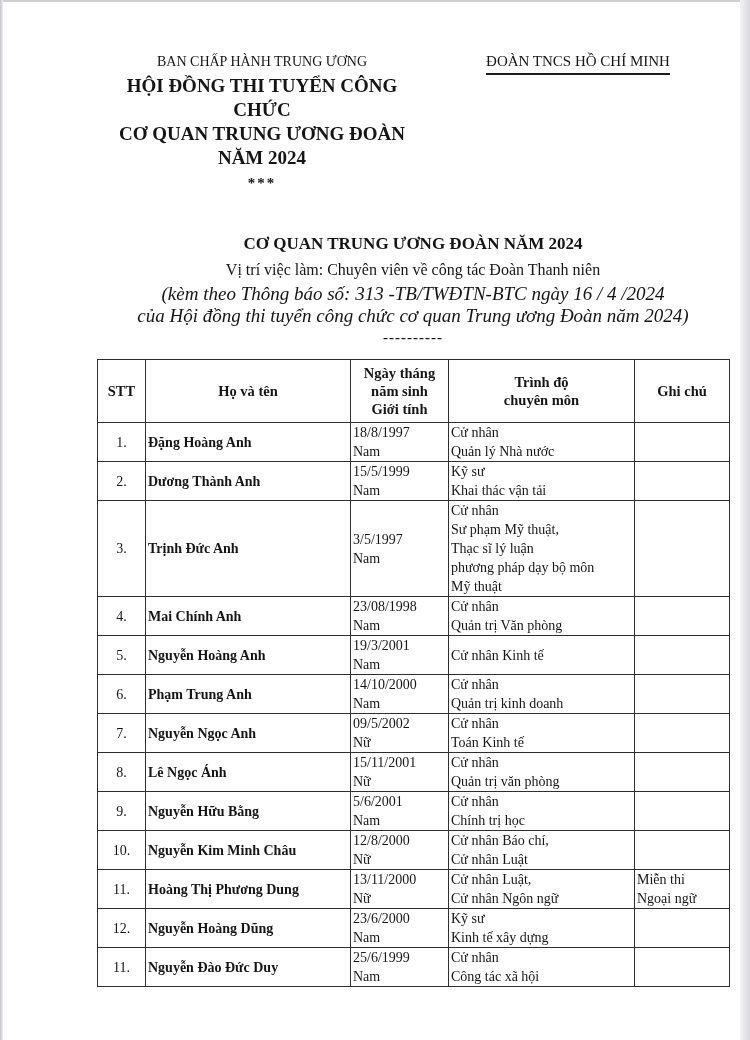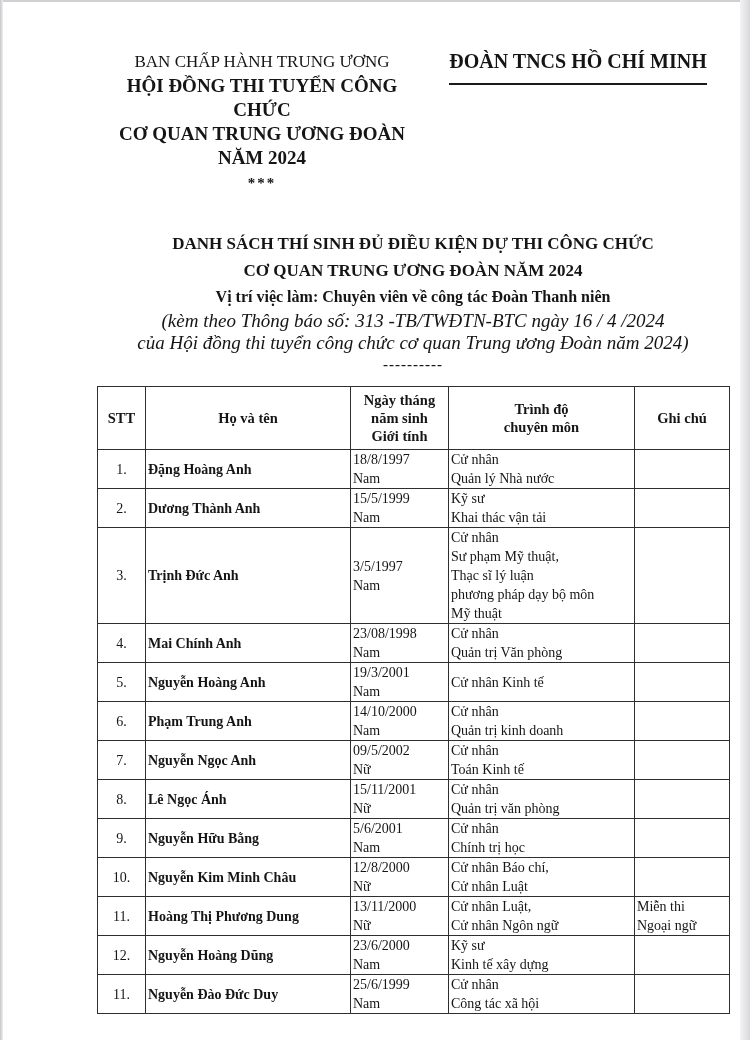--- a/index.html
+++ b/index.html
@@ -17,30 +17,30 @@
                background: linear-gradient(to right, #c6c6ca, #f0f0f2); }
   .edge-right{ position: absolute; top: 0; right: 0; bottom: 0; width: 10px;
                background: linear-gradient(to left, #d9d9dd, #f3f3f5); }
 
   .doc { position: absolute; left: 97px; top: 0; width: 632px; padding-top: 50px; }
 
   
   .letterhead { display: flex; }
   .lh-left  { width: 330px; text-align: center; }
   .lh-right { flex: 1; text-align: center; }
-  .lh-line  { line-height: 24px; font-size: 17px; }
+  .lh-line  { line-height: 24px; font-size: 14px; }
   .lh-bold  { font-weight: bold; font-size: 19px; }
   .lh-stars { font-weight: bold; font-size: 15px; letter-spacing: 2px; line-height: 22px; margin-top: 2px; }
-  .org-name { display: inline-block; font-weight: bold; font-size: 20px; line-height: 22px;
-              border-bottom: 2px solid #1a1a1a; padding-bottom: 11px; }
+  .org-name { display: inline-block; font-weight: normal; font-size: 15px; line-height: 22px;
+              border-bottom: 2px solid #1a1a1a; padding-bottom: 1px; }
 
   
   .title-block { margin-top: 36px; text-align: center; }
   .title-line  { font-weight: bold; font-size: 17px; line-height: 27px; }
-  .position-line { font-weight: bold; font-size: 16px; line-height: 26px; }
+  .position-line { font-weight: normal; font-size: 16px; line-height: 26px; }
   .note-line   { font-style: italic; font-size: 19px; line-height: 22px; }
   .divider-line{ font-weight: bold; font-size: 15px; line-height: 20px; letter-spacing: 1px; }
 
   
   .stats { margin-top: 20px; padding-left: 8px; font-size: 15.5px; }
   .stat-line { line-height: 23px; }
   .stat-value { font-weight: bold; }
 
   
   table.candidates {
@@ -84,21 +84,20 @@
       <div class="lh-line lh-bold">HỘI ĐỒNG THI TUYỂN CÔNG CHỨC</div>
       <div class="lh-line lh-bold">CƠ QUAN TRUNG ƯƠNG ĐOÀN NĂM 2024</div>
       <div class="lh-stars">***</div>
     </div>
     <div class="lh-right">
       <span class="org-name">ĐOÀN TNCS HỒ CHÍ MINH</span>
     </div>
   </div>
 
   <div class="title-block">
-    <div class="title-line">DANH SÁCH THÍ SINH ĐỦ ĐIỀU KIỆN DỰ THI CÔNG CHỨC</div>
     <div class="title-line">CƠ QUAN TRUNG ƯƠNG ĐOÀN NĂM 2024</div>
     <div class="position-line">Vị trí việc làm: Chuyên viên về công tác Đoàn Thanh niên</div>
     <div class="note-line">(kèm theo Thông báo số: 313 -TB/TWĐTN-BTC ngày 16 / 4 /2024</div>
     <div class="note-line">của Hội đồng thi tuyển công chức cơ quan Trung ương Đoàn năm 2024)</div>
     <div class="divider-line">----------</div>
   </div>
 
 
   <table class="candidates">
     <colgroup>

